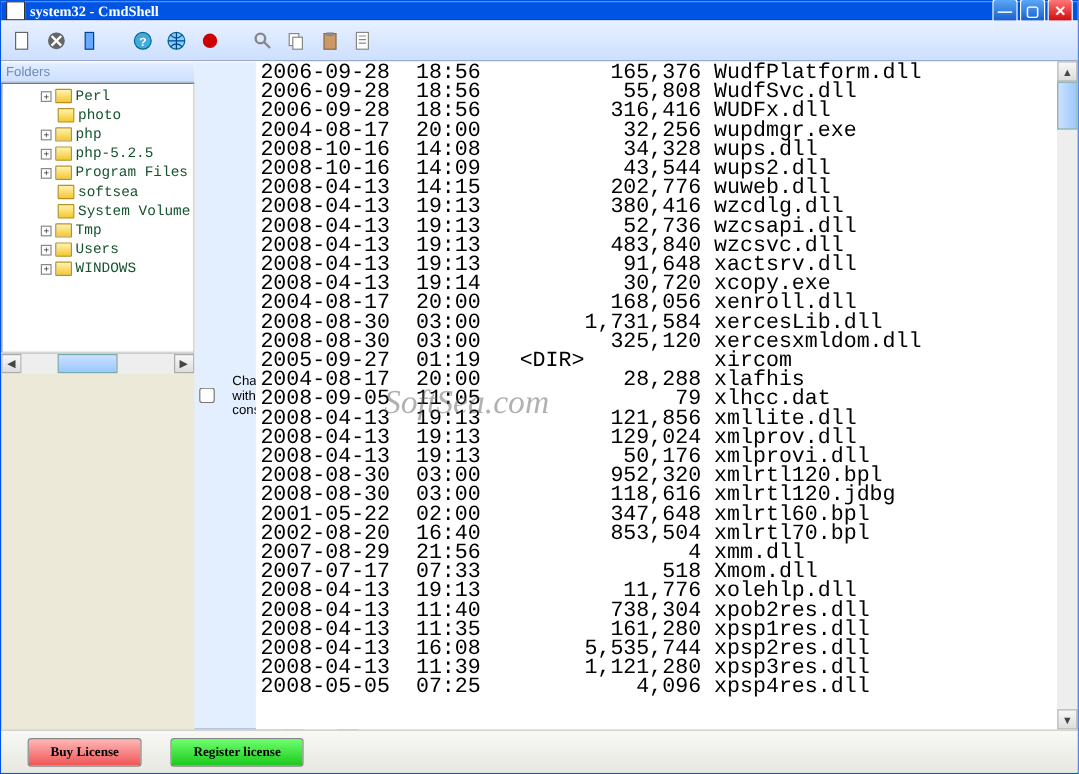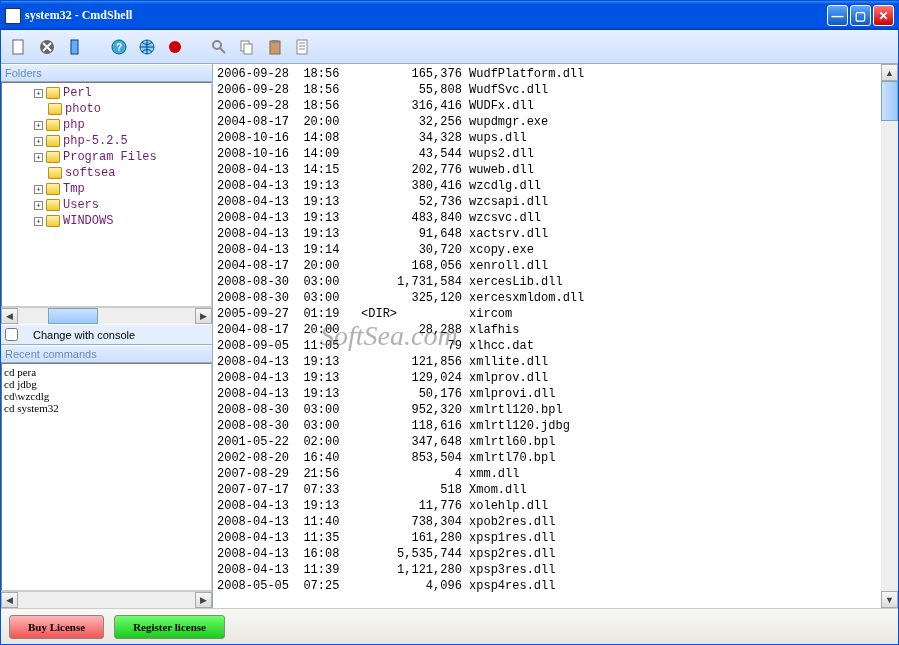--- a/index.html
+++ b/index.html
@@ -14,21 +14,21 @@
 }
 .window {
   width: 899px;
   height: 645px;
   border: 1px solid #0054e3;
   background: #ece9d8;
   display: flex;
   flex-direction: column;
 }
 .titlebar {
-  height: 29px;
+  height: 16px;
   background: linear-gradient(to bottom, #3c8cf0 0%, #0054e3 10%, #0054e3 90%, #003dbb 100%);
   display: flex;
   align-items: center;
   padding: 0 4px;
   color: #fff;
   font-weight: bold;
 }
 .titlebar-icon {
   width: 16px; height: 16px;
   background: #fff;
@@ -71,21 +71,21 @@
 }
 .tb-sep { width: 12px; }
 .content {
   flex: 1;
   display: flex;
   overflow: hidden;
 }
 .sidebar {
   width: 212px;
   display: flex;
-  flex-direction: column;
+  flex-direction: row;
   border-right: 1px solid #9ac;
 }
 .panel-title {
   background: linear-gradient(to bottom, #e3eeff, #cde0ff);
   padding: 2px 4px;
   color: #6a8ab8;
   font-size: 11px;
   border-top: 1px solid #fff;
   border-bottom: 1px solid #9ac;
 }
@@ -124,21 +124,21 @@
   color: #333;
 }
 .tree-noexp { width: 11px; margin-right: 3px; display: inline-block; }
 .folder-icon {
   width: 14px; height: 12px;
   margin-right: 3px;
   background: linear-gradient(to bottom, #fff3b0, #f3c830);
   border: 1px solid #b89020;
   border-radius: 1px;
 }
-.tree-label { font-family: "Courier New", monospace; font-size: 12px; color: #701a75; }
+.tree-label { font-family: "Courier New", monospace; font-size: 12px; color: #14532d; }
 .hscroll {
   height: 17px;
   background: #eee;
   border-top: 1px solid #ccc;
   display: flex;
 }
 .hscroll-btn { width: 17px; background: linear-gradient(#f8f8f8,#ddd); border: 1px solid #aaa; display: flex; align-items: center; justify-content: center; font-size: 9px; color: #444; }
 .hscroll-track { flex: 1; background: #eee; position: relative; }
 .hscroll-thumb { position: absolute; left: 30px; width: 50px; height: 100%; background: linear-gradient(#cde0ff,#9ac8ff); border: 1px solid #7aa; }
 .check-row {
@@ -163,21 +163,21 @@
   border: 1px inset #ccc;
   background: #fff;
   padding: 2px;
 }
 .cmd-line { font-family: Tahoma; font-size: 11px; color: #000; white-space: pre; }
 .console-body {
   flex: 1;
   overflow: auto;
   background: #fff;
   font-family: Consolas, "Courier New", monospace;
-  font-size: 12px;
+  font-size: 18px;
   color: #000;
   padding: 2px 4px;
   white-space: pre;
   position: relative;
 }
 .vscroll {
   width: 17px;
   background: #eee;
   display: flex;
   flex-direction: column;
@@ -197,20 +197,21 @@
 }
 .status-btn {
   height: 24px;
   padding: 0 18px;
   border: 1px solid #888;
   border-radius: 3px;
   font-family: Tahoma;
   font-size: 11px;
   cursor: pointer;
   font-weight: bold;
+  margin-left: 14px;
 }
 .btn-buy { background: linear-gradient(to bottom, #ffb7b7, #f05555); color: #000; }
 .btn-reg { background: linear-gradient(to bottom, #6eff6e, #1bc91b); color: #000; }
 .status-text { font-family: Tahoma; font-size: 11px; color: #222; margin-left: 20px; }
 .watermark {
   position: absolute;
   left: 320px;
   top: 320px;
   font-family: Georgia, serif;
   font-size: 28px;
@@ -330,20 +331,25 @@
                 <span class="tree-expando">+</span>
                 <span class="folder-icon"></span>
                 <span class="tree-label">Program Files</span>
               </div>
               <div class="tree-item">
                 <span class="tree-noexp"></span>
                 <span class="folder-icon"></span>
                 <span class="tree-label">softsea</span>
               </div>
               <div class="tree-item">
+                <span class="tree-noexp"></span>
+                <span class="folder-icon"></span>
+                <span class="tree-label">System Volume</span>
+              </div>
+              <div class="tree-item">
                 <span class="tree-expando">+</span>
                 <span class="folder-icon"></span>
                 <span class="tree-label">Tmp</span>
               </div>
               <div class="tree-item">
                 <span class="tree-expando">+</span>
                 <span class="folder-icon"></span>
                 <span class="tree-label">Users</span>
               </div>
               <div class="tree-item">

